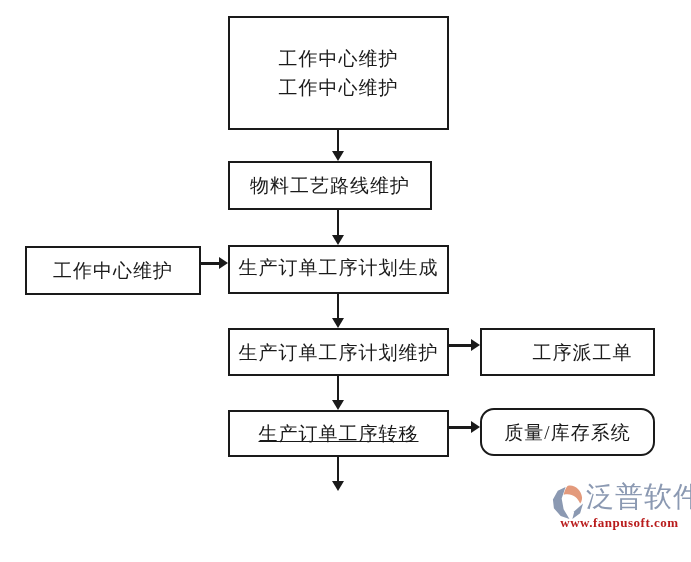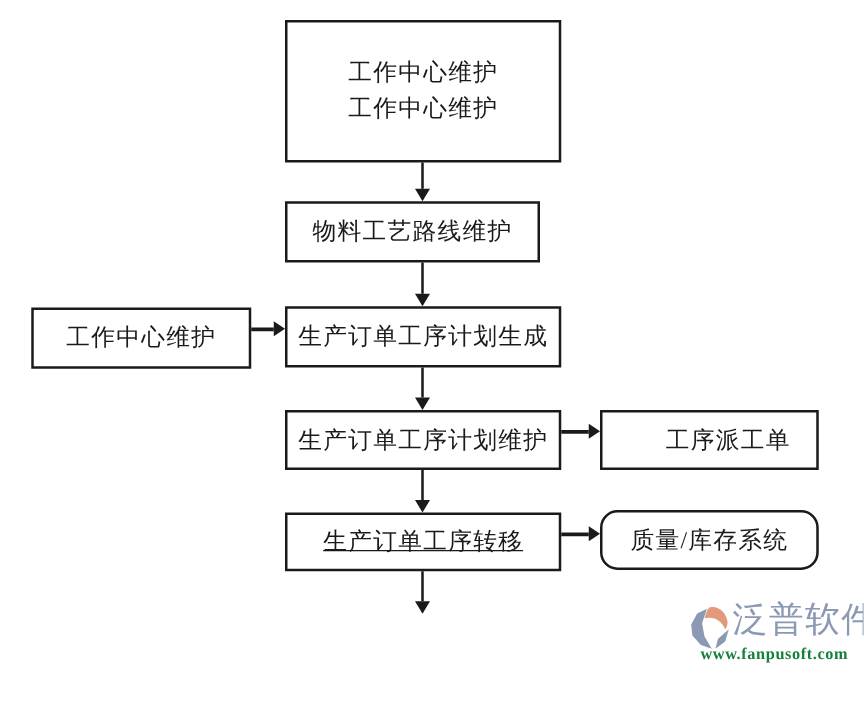--- a/index.html
+++ b/index.html
@@ -28,21 +28,21 @@
     justify-content: center;
     font-size: 19px;
     letter-spacing: 1px;
     text-align: center;
     line-height: 29px;
     white-space: nowrap;
   }
   .n-master   { left: 228px; top: 16px;  width: 221px; height: 114px; }
   .n-routing  { left: 228px; top: 161px; width: 204px; height: 49px; }
   .n-approved { left: 25px;  top: 246px; width: 176px; height: 49px; }
-  .n-plangen  { left: 228px; top: 245px; width: 221px; height: 49px; }
+  .n-plangen  { left: 228px; top: 245px; width: 221px; height: 49px; font-family: Liberation Mono, monospace; }
   .n-planmnt  { left: 228px; top: 328px; width: 221px; height: 48px; }
   .n-dispatch { left: 480px; top: 328px; width: 175px; height: 48px; padding-left: 30px; }
   .n-transfer { left: 228px; top: 410px; width: 221px; height: 47px; text-decoration: underline; }
   .n-quality  { left: 480px; top: 408px; width: 175px; height: 48px; border-radius: 14px; }
   .n-report   { left: 228px; top: 491px; width: 221px; height: 47px; }
 
   
   .vline {
     position: absolute;
     width: 2px;
@@ -104,21 +104,21 @@
   }
   .brand-url {
     position: absolute;
     left: 0px;
     top: 35px;
     width: 143px;
     text-align: center;
     font-size: 13px;
     font-weight: bold;
     letter-spacing: 0.5px;
-    color: #15803d;
+    color: #b91c1c;
     white-space: nowrap;
   }
 </style>
 </head>
 <body>
 
 <div class="stage">
 
   <div class="node n-master">
     <span>工作中心维护</span>

